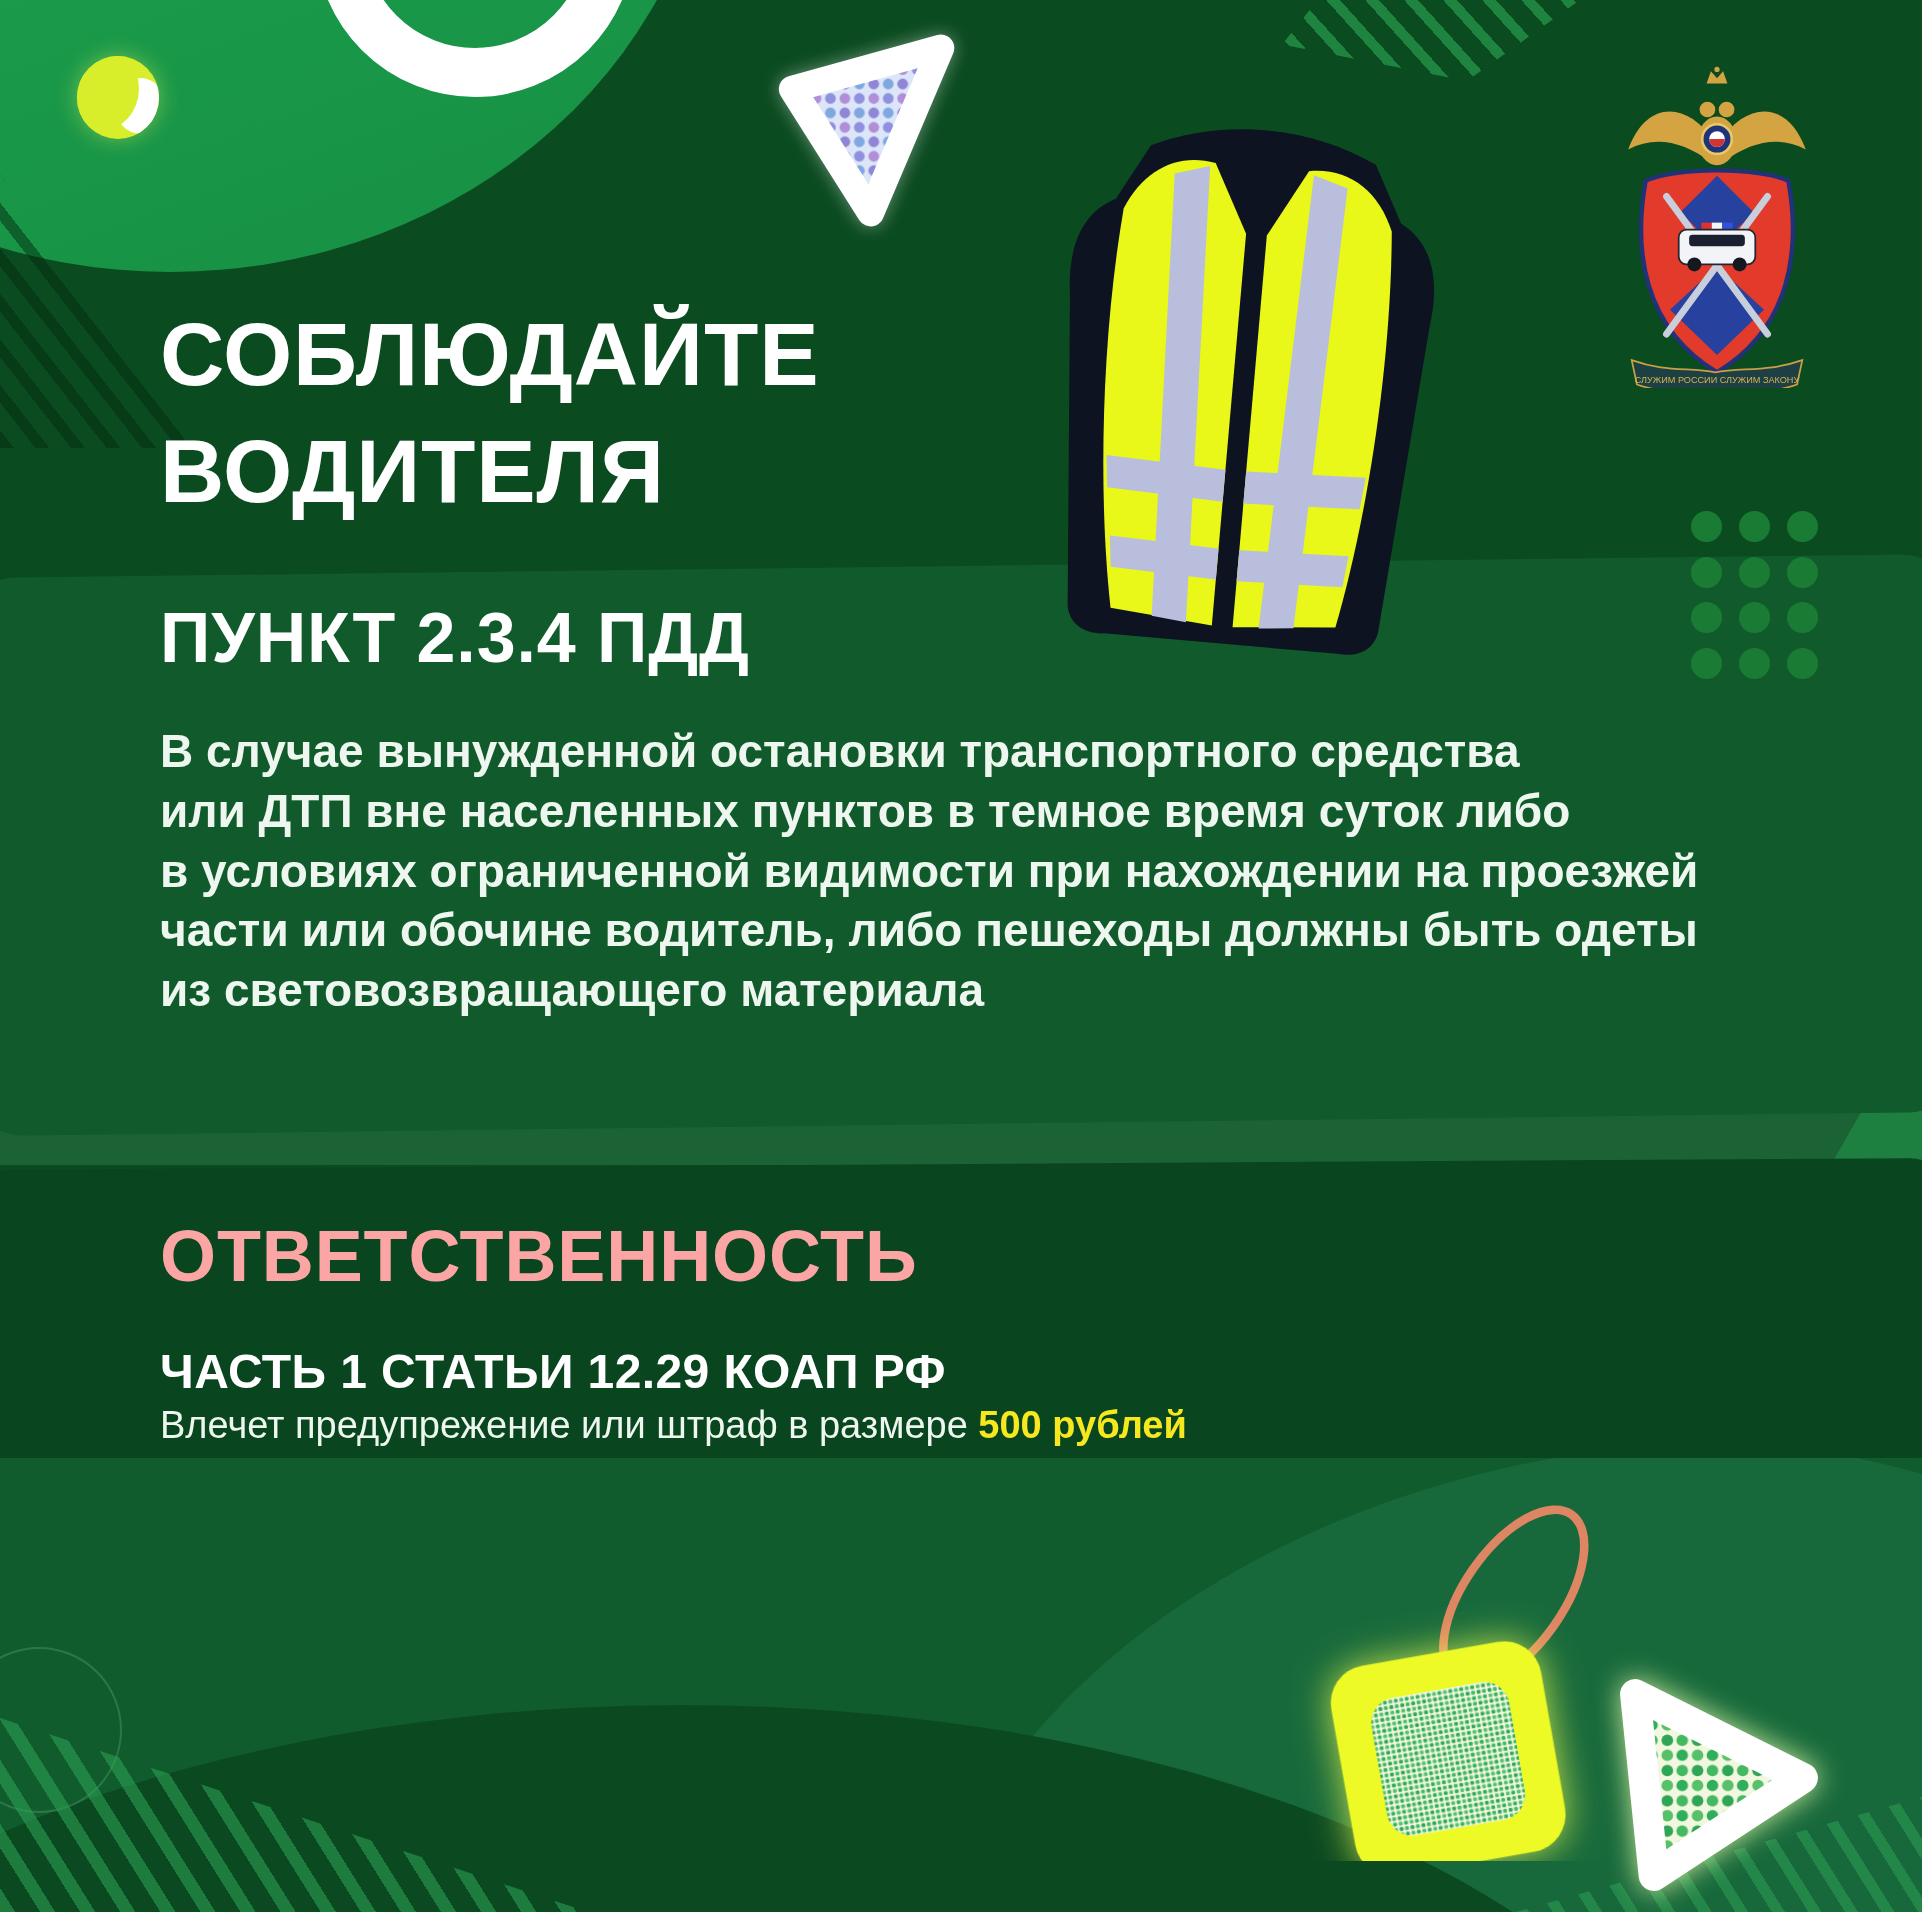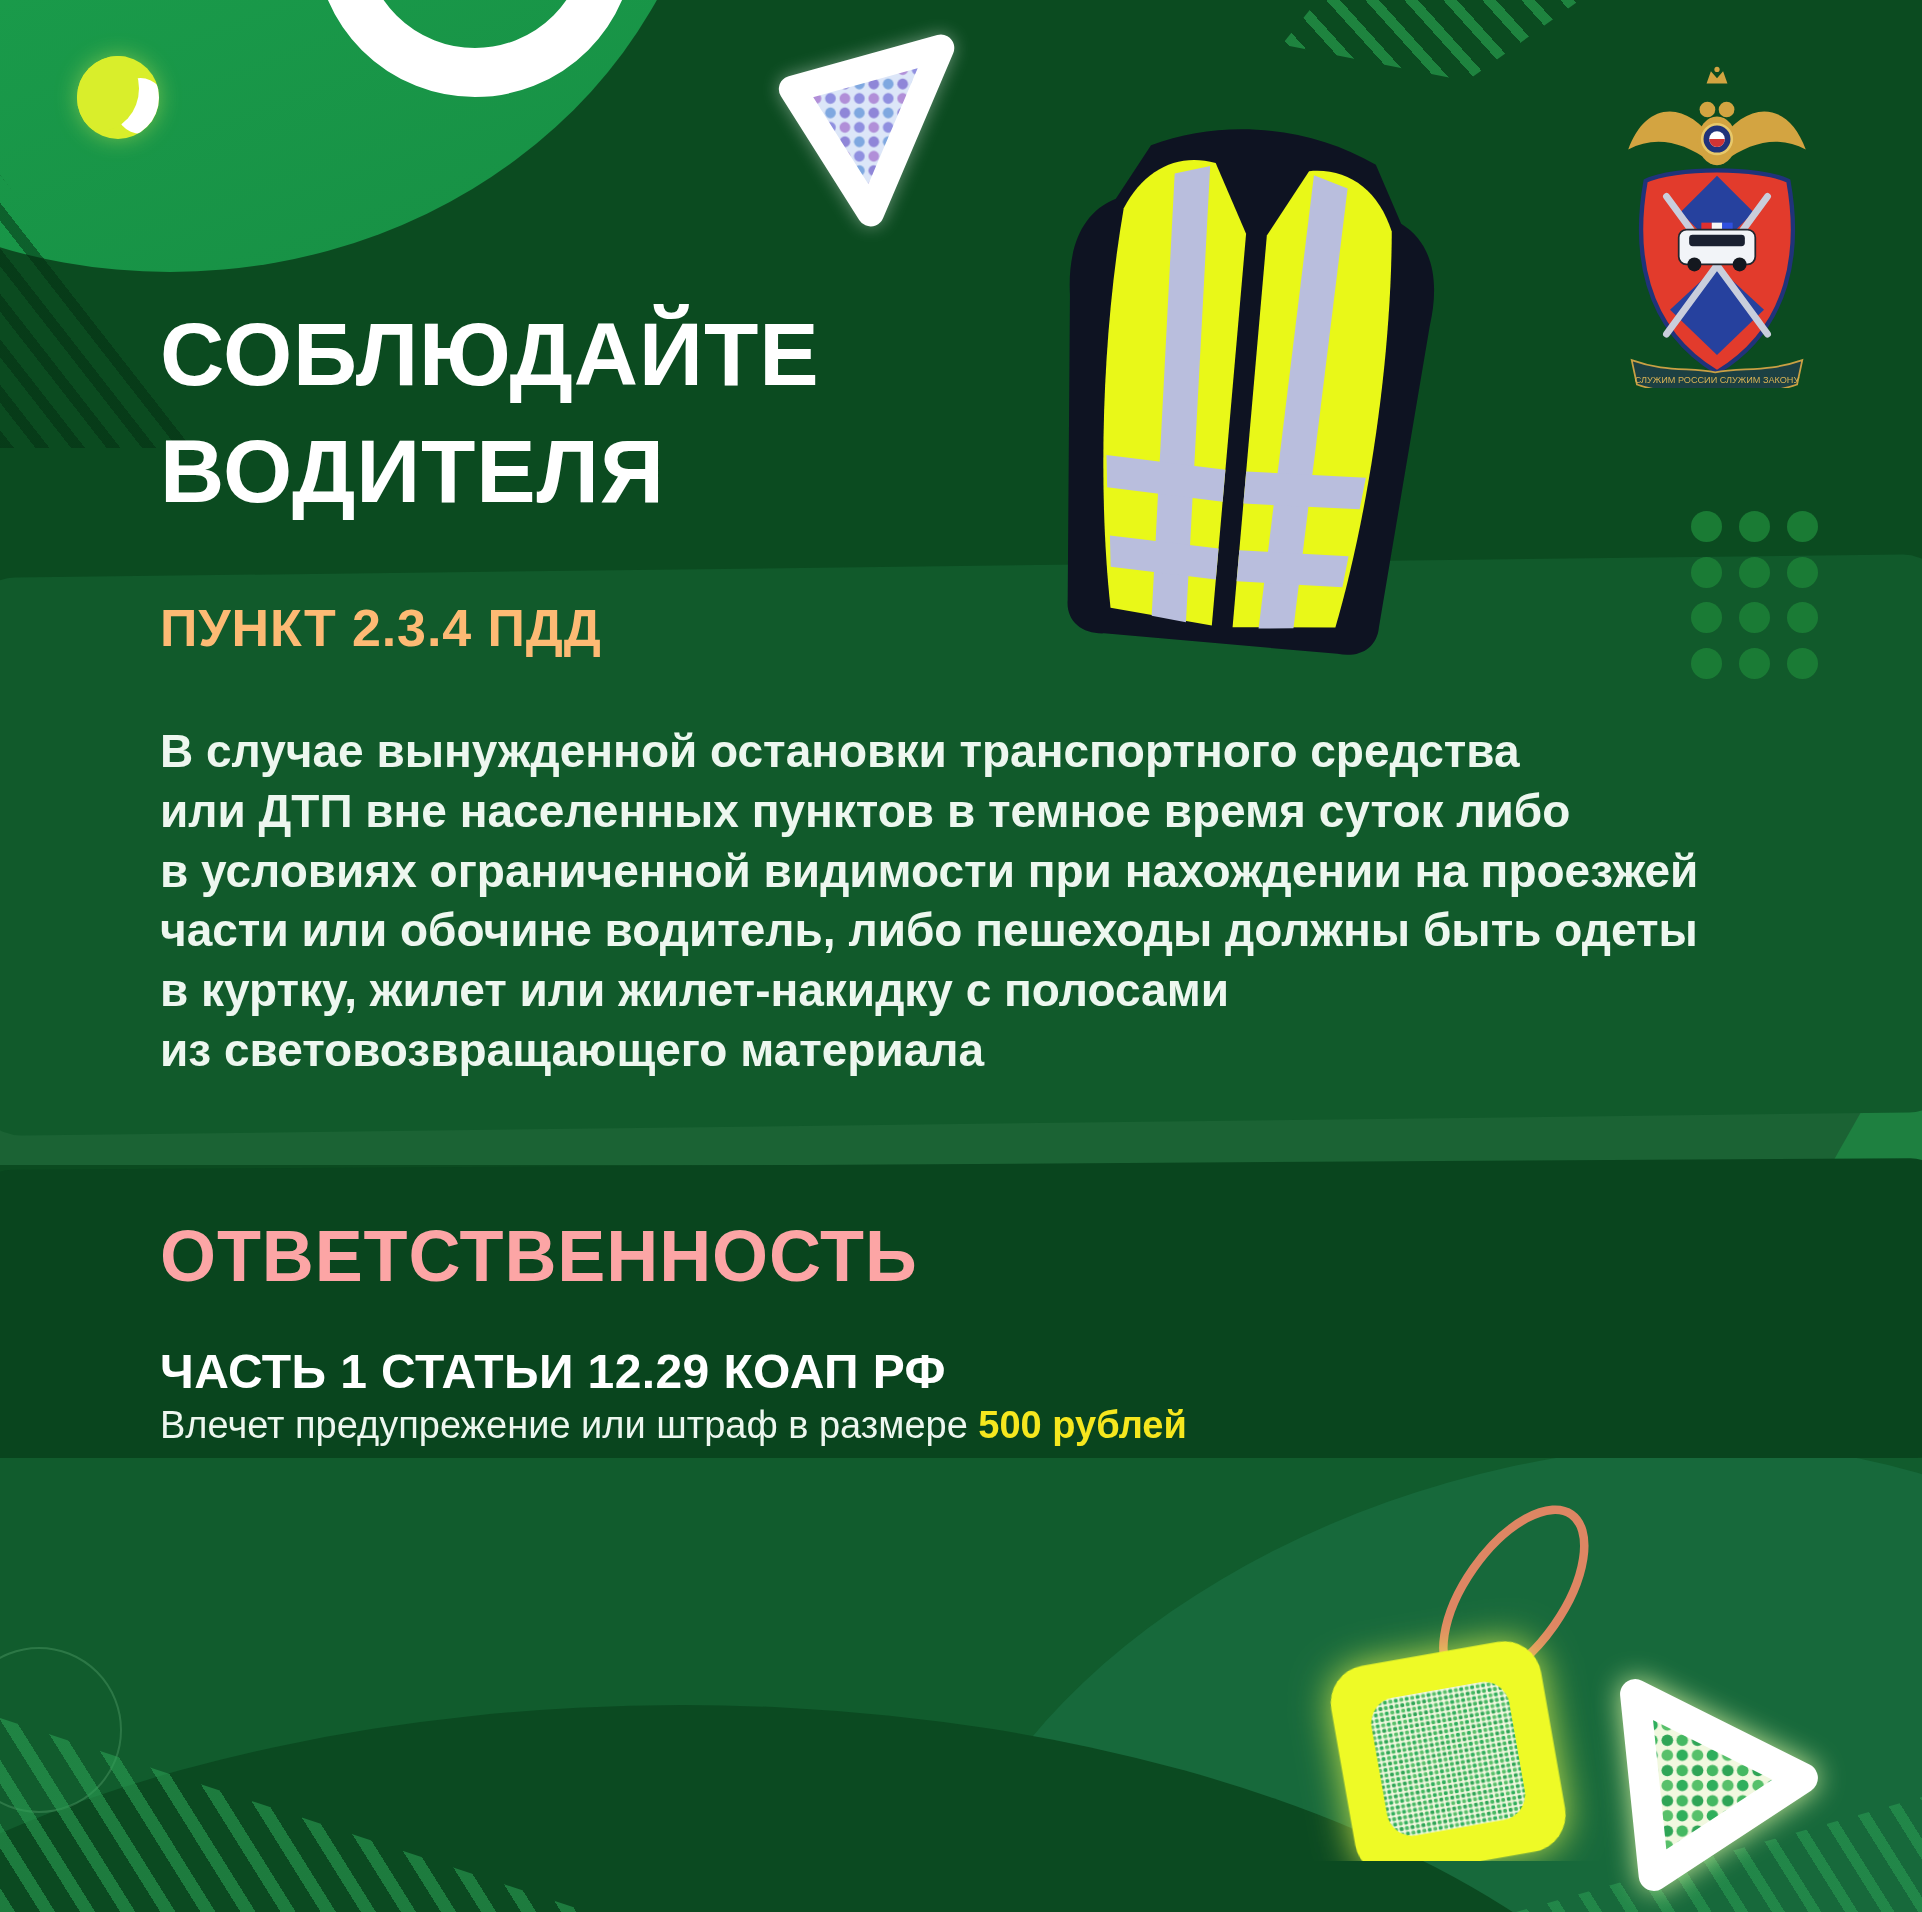--- a/index.html
+++ b/index.html
@@ -70,21 +70,21 @@
     clip-path:polygon(0 0,100% 100%,0 100%);}
   .stripes-br{position:absolute;left:1516px;top:339px;width:406px;height:115px;
     background:repeating-linear-gradient(58deg,rgba(44,164,86,.5) 0 11px,transparent 11px 31px);
     clip-path:polygon(100% 0,100% 100%,0 100%);}
 
   
   .title{
     left:160px;top:296px;z-index:5;color:#ffffff;
     font-size:89px;font-weight:bold;line-height:1.32;letter-spacing:0.9px;
   }
-  .rule-heading{left:160px;top:598px;z-index:5;color:#fdba74;font-size:52px;font-weight:bold;letter-spacing:0.9px;}
+  .rule-heading{left:160px;top:598px;z-index:5;color:#ffffff;font-size:70px;font-weight:bold;letter-spacing:0.9px;}
   .rule-body{left:160px;top:722px;z-index:5;color:#EDF7EF;font-size:46px;line-height:1.3;font-weight:bold;}
   .liab-heading{left:160px;top:1215px;z-index:5;color:#fca5a5;font-size:72px;font-weight:bold;letter-spacing:0.9px;}
   .liab-sub{left:160px;top:1344px;z-index:5;color:#ffffff;font-size:48px;font-weight:bold;letter-spacing:0.4px;}
   .liab-line{left:160px;top:1404px;z-index:5;color:#EDF7EF;font-size:38px;font-weight:normal;}
   .fine{color:#F6E71E;font-weight:bold;}
   .slogan{left:160px;top:1572px;z-index:6;font-size:80px;font-weight:bold;line-height:1.17;letter-spacing:0.9px;}
   .slogan-white{color:#ffffff;}
   .slogan-yellow{color:#F3E11C;}
 
   
@@ -218,21 +218,20 @@
     <div>ВОДИТЕЛЯ</div>
   </div>
 
   <div class="abs rule-heading">ПУНКТ 2.3.4 ПДД</div>
 
   <div class="abs rule-body">
     <div>В случае вынужденной остановки транспортного средства</div>
     <div>или ДТП вне населенных пунктов в темное время суток либо</div>
     <div>в условиях ограниченной видимости при нахождении на проезжей</div>
     <div>части или обочине водитель, либо пешеходы должны быть одеты</div>
-    <div>в куртку, жилет или жилет-накидку с полосами</div>
     <div>из световозвращающего материала</div>
   </div>
 
   <div class="abs liab-heading">ОТВЕТСТВЕННОСТЬ</div>
   <div class="abs liab-sub">ЧАСТЬ 1 СТАТЬИ 12.29 КОАП РФ</div>
   <div class="abs liab-line"><span>Влечет предупрежение или штраф в размере </span><span class="fine">500 рублей</span></div>
 
 
 </div>
 

